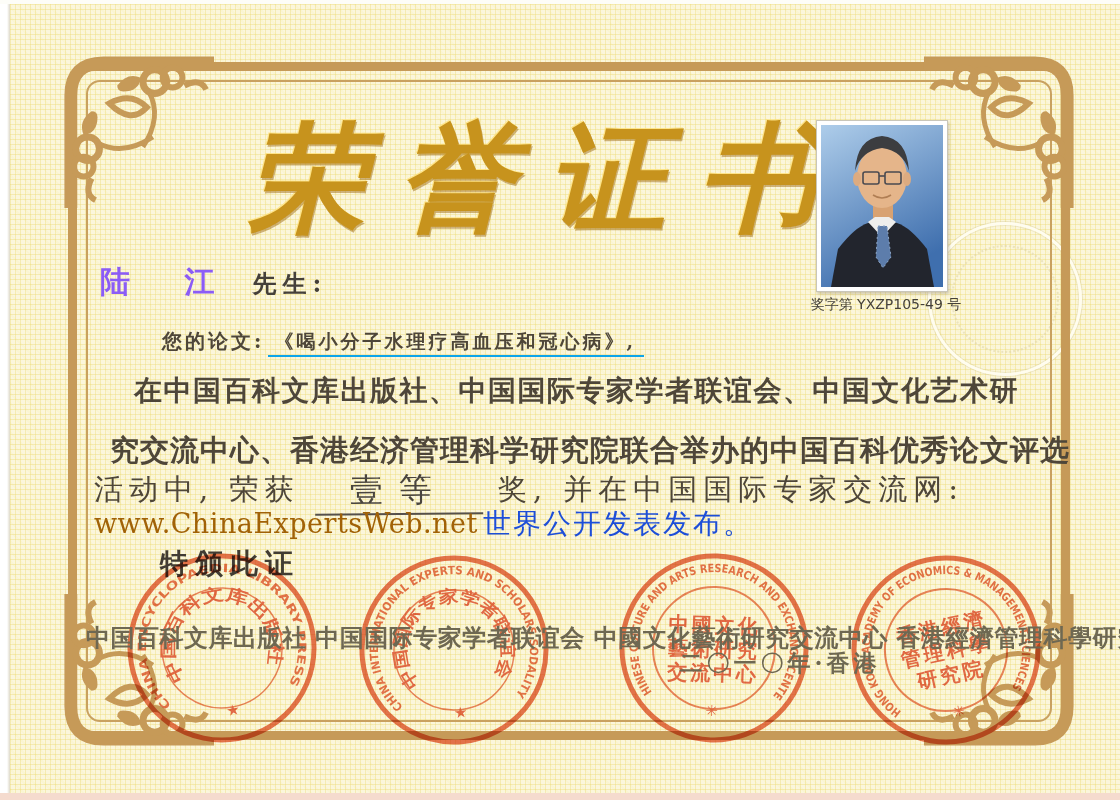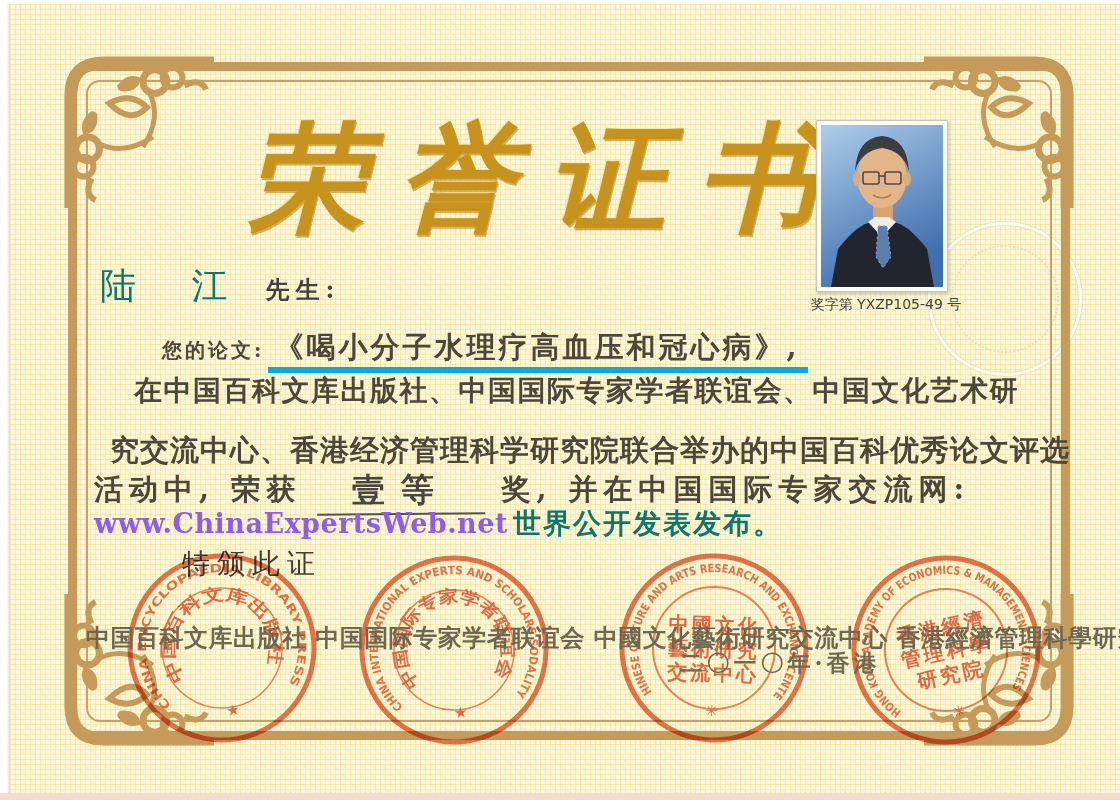--- a/index.html
+++ b/index.html
@@ -43,34 +43,34 @@
   
   .photo-wrap{position:absolute;left:816px;top:120px;width:132px;height:172px;background:#fff;
     border:1px solid #c9c6ba;box-shadow:1px 2px 3px rgba(120,110,80,.35);padding:4px;box-sizing:border-box;z-index:4;}
   .photo-wrap svg{display:block;width:122px;height:162px;}
   .photo-caption{position:absolute;left:806px;top:296px;width:160px;text-align:center;
     font-size:14px;color:#45413a;letter-spacing:0px;z-index:4;font-family:"DejaVu Sans",sans-serif;}
 
   
   .t{position:absolute;color:#4e4639;z-index:4;white-space:nowrap;}
   .name-line{left:100px;top:262px;}
-  .name{font-size:36px;font-weight:normal;letter-spacing:22px;color:#0f766e;}
+  .name{font-size:30px;font-weight:bold;letter-spacing:22px;color:#8b5cf6;}
   .name-suffix{font-size:24px;font-weight:bold;letter-spacing:6px;margin-left:16px;color:#45403a;}
   .paper-line{left:162px;top:328px;}
   .paper-label{font-size:20px;font-weight:bold;letter-spacing:3px;}
-  .paper-title{font-size:29px;font-weight:bold;letter-spacing:3px;border-bottom:6px solid #0ea5e9;padding:0 8px 3px 6px;margin-left:4px;}
+  .paper-title{font-size:19px;font-weight:bold;letter-spacing:3px;border-bottom:2px solid #0ea5e9;padding:0 8px 3px 6px;margin-left:4px;}
   .body1{left:134px;top:372px;font-size:28px;font-weight:bold;letter-spacing:1.5px;}
   .body2{left:110px;top:431px;font-size:29px;font-weight:bold;letter-spacing:1px;}
-  .body3{left:94px;top:468px;font-size:29px;font-weight:bold;letter-spacing:6px;}
+  .body3{left:94px;top:468px;font-size:29px;font-weight:normal;letter-spacing:6px;}
   .grade{display:inline-block;width:168px;text-align:center;border-bottom:2px solid #55504a;
     font-size:33px;letter-spacing:16px;color:#4a453e;vertical-align:-2px;transform:rotate(-0.5deg);}
   .body4{left:94px;top:505px;}
-  .website{font-size:27px;color:#8b5cf6;letter-spacing:0.5px;font-family:"DejaVu Serif",serif;font-weight:bold;}
-  .publish{font-size:28px;font-weight:bold;letter-spacing:2px;color:#0f766e;}
-  .issue{left:160px;top:545px;font-size:28px;font-weight:normal;letter-spacing:7px;color:#413c33;padding-left:22px;}
+  .website{font-size:27px;color:#a16207;letter-spacing:0.5px;font-family:"DejaVu Serif",serif;}
+  .publish{font-size:28px;font-weight:normal;letter-spacing:2px;color:#1d4ed8;}
+  .issue{left:160px;top:545px;font-size:28px;font-weight:bold;letter-spacing:7px;color:#413c33;}
 
   
   .stamp{position:absolute;width:200px;height:200px;z-index:5;opacity:.85;mix-blend-mode:multiply;}
   .stamp svg{width:200px;height:200px;display:block;}
   .stamp.s1{left:122px;top:548px;transform:rotate(-10deg);}
   .stamp.s2{left:354px;top:550px;transform:rotate(-6deg);}
   .stamp.s3{left:614px;top:548px;transform:rotate(2deg);}
   .stamp.s4{left:846px;top:550px;transform:rotate(-12deg);}
   .ring-text{font-family:"DejaVu Sans",sans-serif;font-size:11.5px;font-weight:bold;fill:#e25f38;}
   .inner-arc{font-family:"DejaVu Serif",serif;font-size:17px;font-weight:bold;fill:#e25434;}

